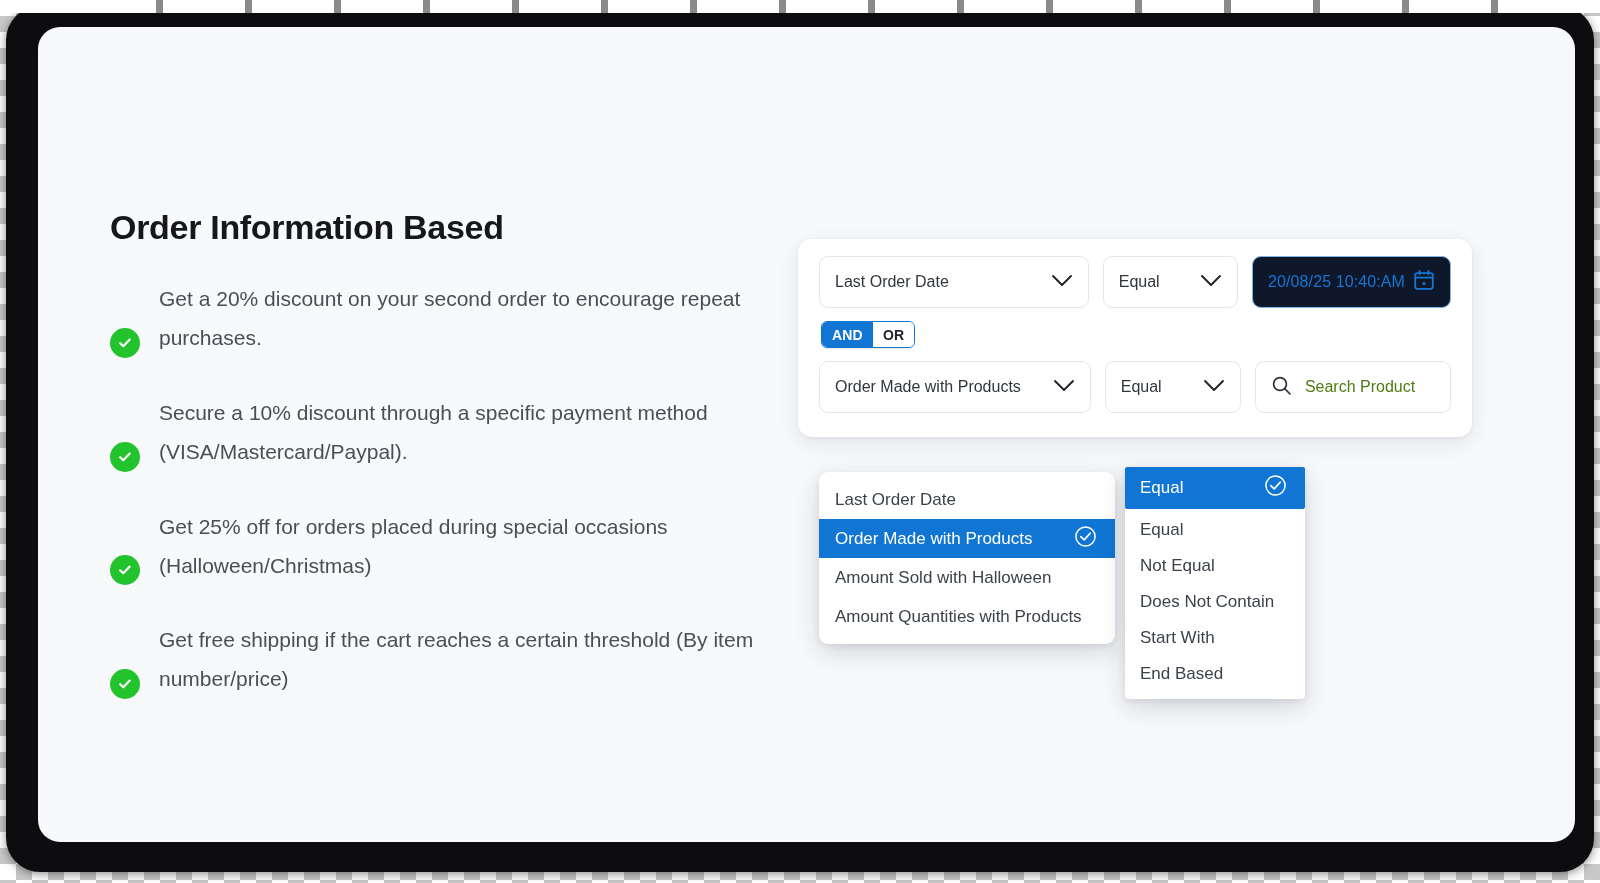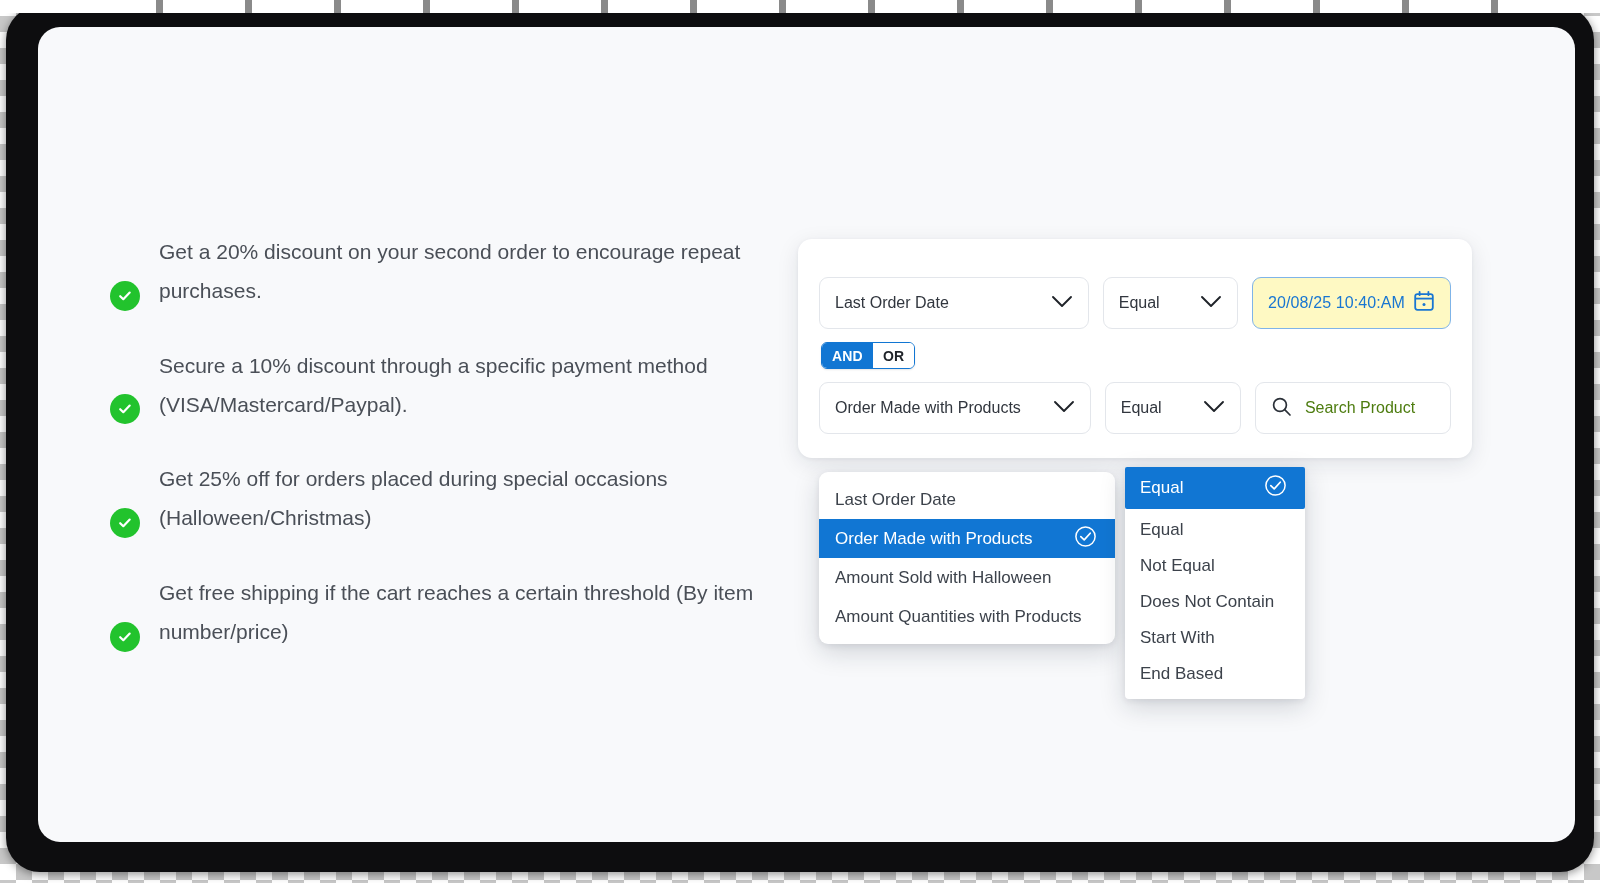--- a/index.html
+++ b/index.html
@@ -109,21 +109,21 @@
     font-weight: bold;
     color: #15171c;
     margin: 0 0 19px 3px;
   }
 
   .cond-panel {
     position: relative;
     background: #ffffff;
     border-radius: 14px;
     box-shadow: 0 6px 22px rgba(22,30,48,.10), 0 1px 4px rgba(22,30,48,.06);
-    padding: 38px 21px 24px 21px;
+    padding: 17px 21px 24px 21px;
     width: 674px;
     box-sizing: border-box;
   }
 
   .cond-row {
     display: flex;
     align-items: center;
     gap: 14px;
   }
 
@@ -152,21 +152,21 @@
   }
 
   .chev {
     flex: 0 0 auto;
     margin-left: 8px;
     display: block;
   }
 
   
   .field.date {
-    background: #fef9c3;
+    background: #0f172a;
     border: 1.5px solid #7fb4e8;
     color: #1876d2;
     justify-content: space-between;
   }
   .field.date .fv { color: #1876d2; letter-spacing: .1px; }
 
   
   .field.search { cursor: text; }
   .field.search .mag { flex: 0 0 auto; margin-right: 13px; display:block; }
   .field.search .ph { color: #4d7c0f; }
@@ -282,20 +282,21 @@
   <i style="left:1224px"></i>
     <i style="left:1313px"></i>
     <i style="left:1402px"></i>
   <i style="left:1491px"></i>
 </div>
 
 <div class="frame">
   <div class="canvas">
 
     <div class="left-col">
+      <h1 class="page-title">Order Information Based</h1>
 
       <ul class="bullets">
 
         <li class="bullet">
           <span class="check-badge">
             <svg width="18" height="18" viewBox="0 0 18 18" aria-hidden="true">
               <path d="M4.2 9.2 L7.3 12.2 L13.7 5.6" fill="none" stroke="#ffffff" stroke-width="2.2" stroke-linecap="round" stroke-linejoin="round"></path>
             </svg>
           </span>
           <span class="bullet-text">Get a 20% discount on your second order to encourage repeat purchases.</span>

